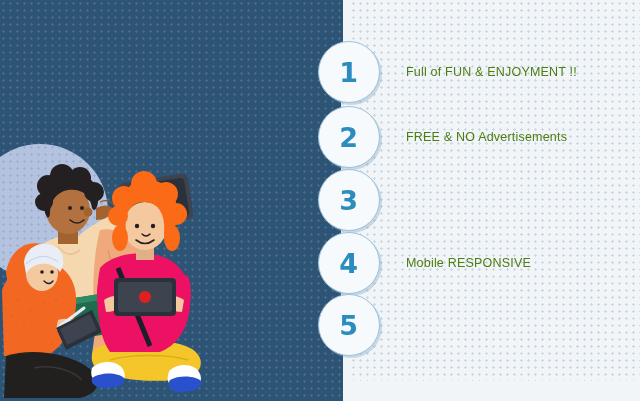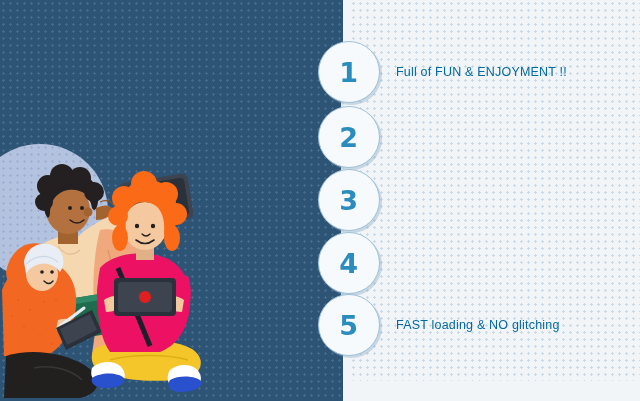--- a/index.html
+++ b/index.html
@@ -74,23 +74,23 @@
     flex:0 0 auto;
   }
   .badge-num{
     font-family:"DejaVu Sans", sans-serif;
     font-size:27px;font-weight:700;
     color:#2b8cbe;
     line-height:1;
     letter-spacing:.5px;
   }
   .item-label{
-    margin-left:16px;
+    margin-left:26px;
     font-size:12.5px;
-    color:#0369a1;
+    color:#4d7c0f;
     white-space:nowrap;
     letter-spacing:.2px;
   }
 </style>
 </head>
 <body>
 
 <div id="slide">
 
   <div class="right-panel"></div>
@@ -269,34 +269,35 @@
     <div class="badge">
       <span class="badge-num">1</span>
     </div>
     <div class="item-label">Full of FUN &amp; ENJOYMENT !!</div>
   </div>
 
   <div class="item" style="top:107px">
     <div class="badge">
       <span class="badge-num">2</span>
     </div>
+    <div class="item-label">FREE &amp; NO Advertisements</div>
   </div>
 
   <div class="item" style="top:170px">
     <div class="badge">
       <span class="badge-num">3</span>
     </div>
   </div>
 
   <div class="item" style="top:233px">
     <div class="badge">
       <span class="badge-num">4</span>
     </div>
+    <div class="item-label">Mobile RESPONSIVE</div>
   </div>
 
   <div class="item" style="top:295px">
     <div class="badge">
       <span class="badge-num">5</span>
     </div>
-    <div class="item-label">FAST loading &amp; NO glitching</div>
   </div>
 
 </div>
 
 </body></html>

